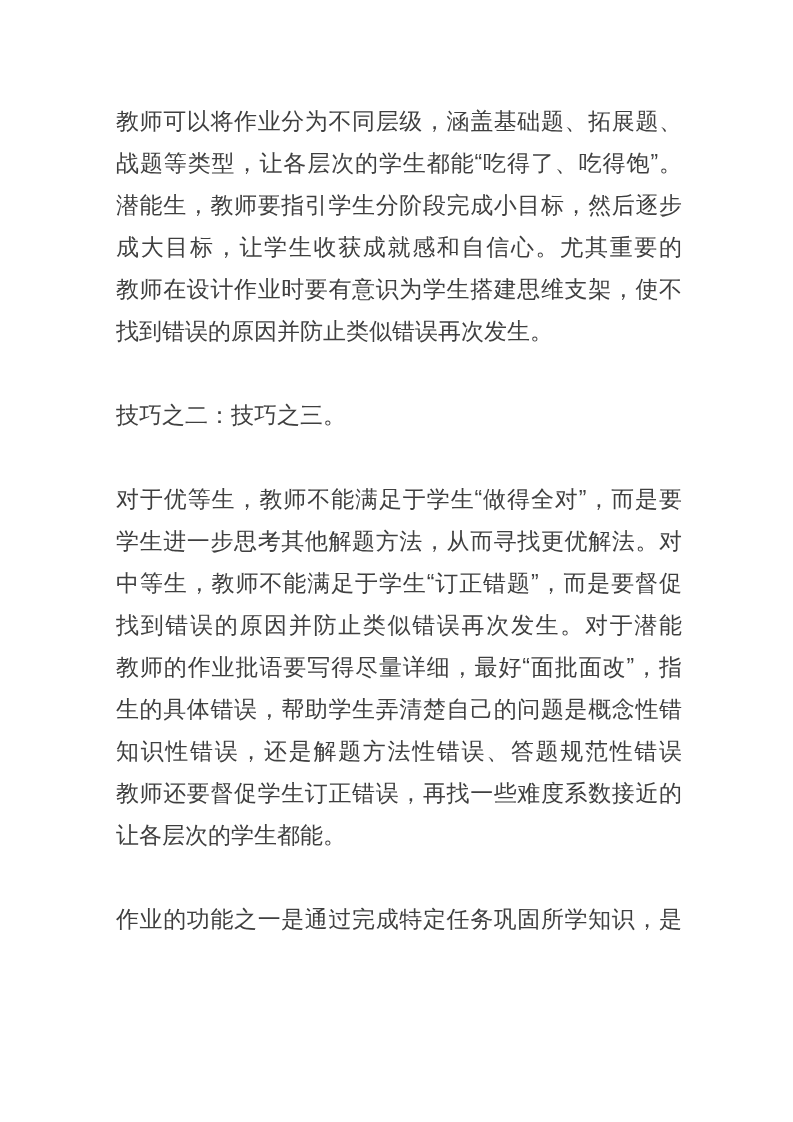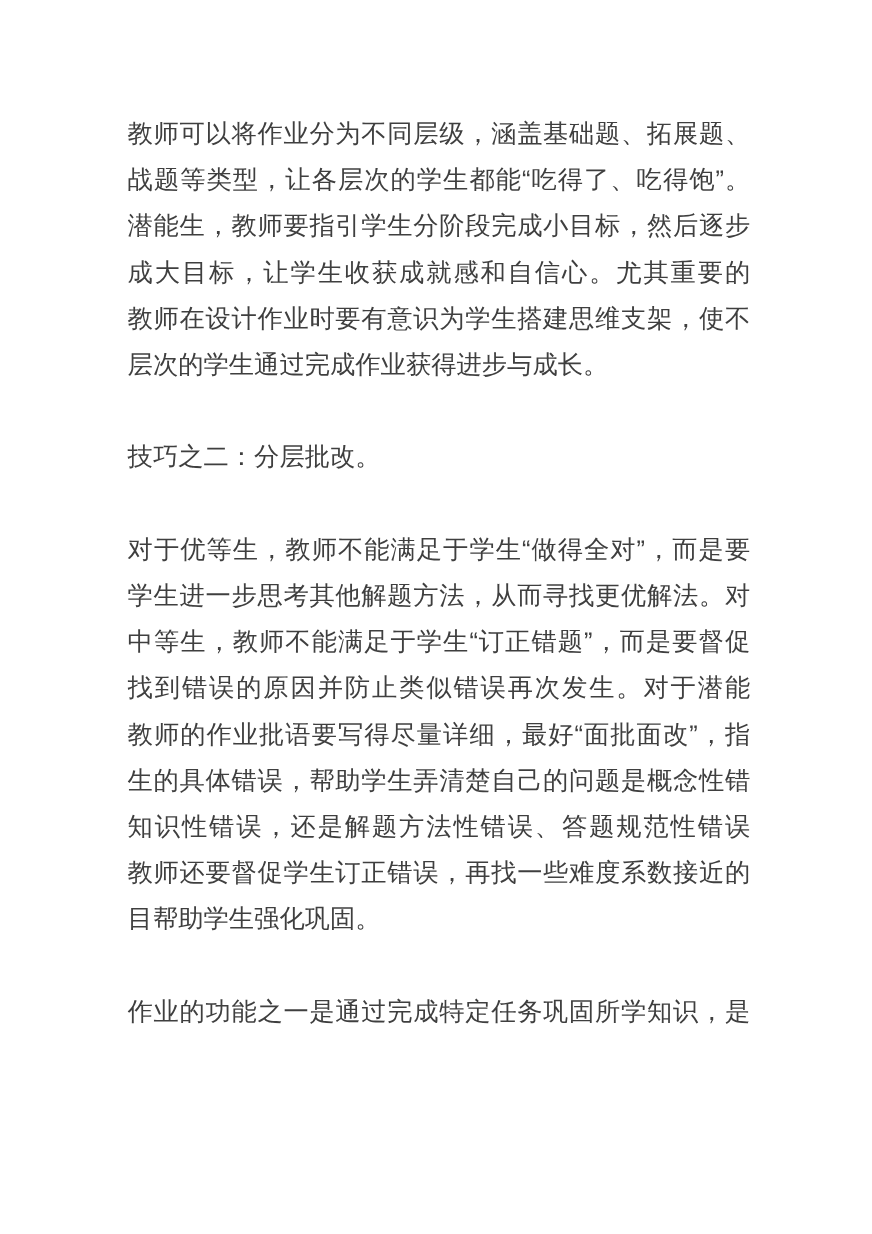--- a/index.html
+++ b/index.html
@@ -43,33 +43,33 @@
 <body>
 
 <div class="page" style="background: rgb(255, 255, 255);">
   <div class="text-column" style="color: rgb(63, 63, 63);">
       <div class="block paragraph">
         <div class="line full">教师可以将作业分为不同层级，涵盖基础题、拓展题、挑</div>
         <div class="line full">战题等类型，让各层次的学生都能“吃得了、吃得饱”。针对</div>
         <div class="line full">潜能生，教师要指引学生分阶段完成小目标，然后逐步达</div>
         <div class="line full">成大目标，让学生收获成就感和自信心。尤其重要的是，</div>
         <div class="line full">教师在设计作业时要有意识为学生搭建思维支架，使不同</div>
-        <div class="line">层次的学生通过完成作业获得进步与成长。</div>
+        <div class="line">找到错误的原因并防止类似错误再次发生。</div>
       </div>
       <div class="block heading">
-        <div class="line">技巧之二：分层批改。</div>
+        <div class="line">技巧之二：技巧之三。</div>
       </div>
       <div class="block paragraph">
         <div class="line full">对于优等生，教师不能满足于学生“做得全对”，而是要指导</div>
         <div class="line full">学生进一步思考其他解题方法，从而寻找更优解法。对于</div>
         <div class="line full">中等生，教师不能满足于学生“订正错题”，而是要督促学生</div>
         <div class="line full">找到错误的原因并防止类似错误再次发生。对于潜能生，</div>
         <div class="line full">教师的作业批语要写得尽量详细，最好“面批面改”，指出学</div>
         <div class="line full">生的具体错误，帮助学生弄清楚自己的问题是概念性错误</div>
         <div class="line full">知识性错误，还是解题方法性错误、答题规范性错误等。</div>
         <div class="line full">教师还要督促学生订正错误，再找一些难度系数接近的题</div>
-        <div class="line">目帮助学生强化巩固。</div>
+        <div class="line">让各层次的学生都能。</div>
       </div>
       <div class="block paragraph">
         <div class="line full">作业的功能之一是通过完成特定任务巩固所学知识，是一</div>
       </div>
     </div>
 </div>
 
 </body></html>

